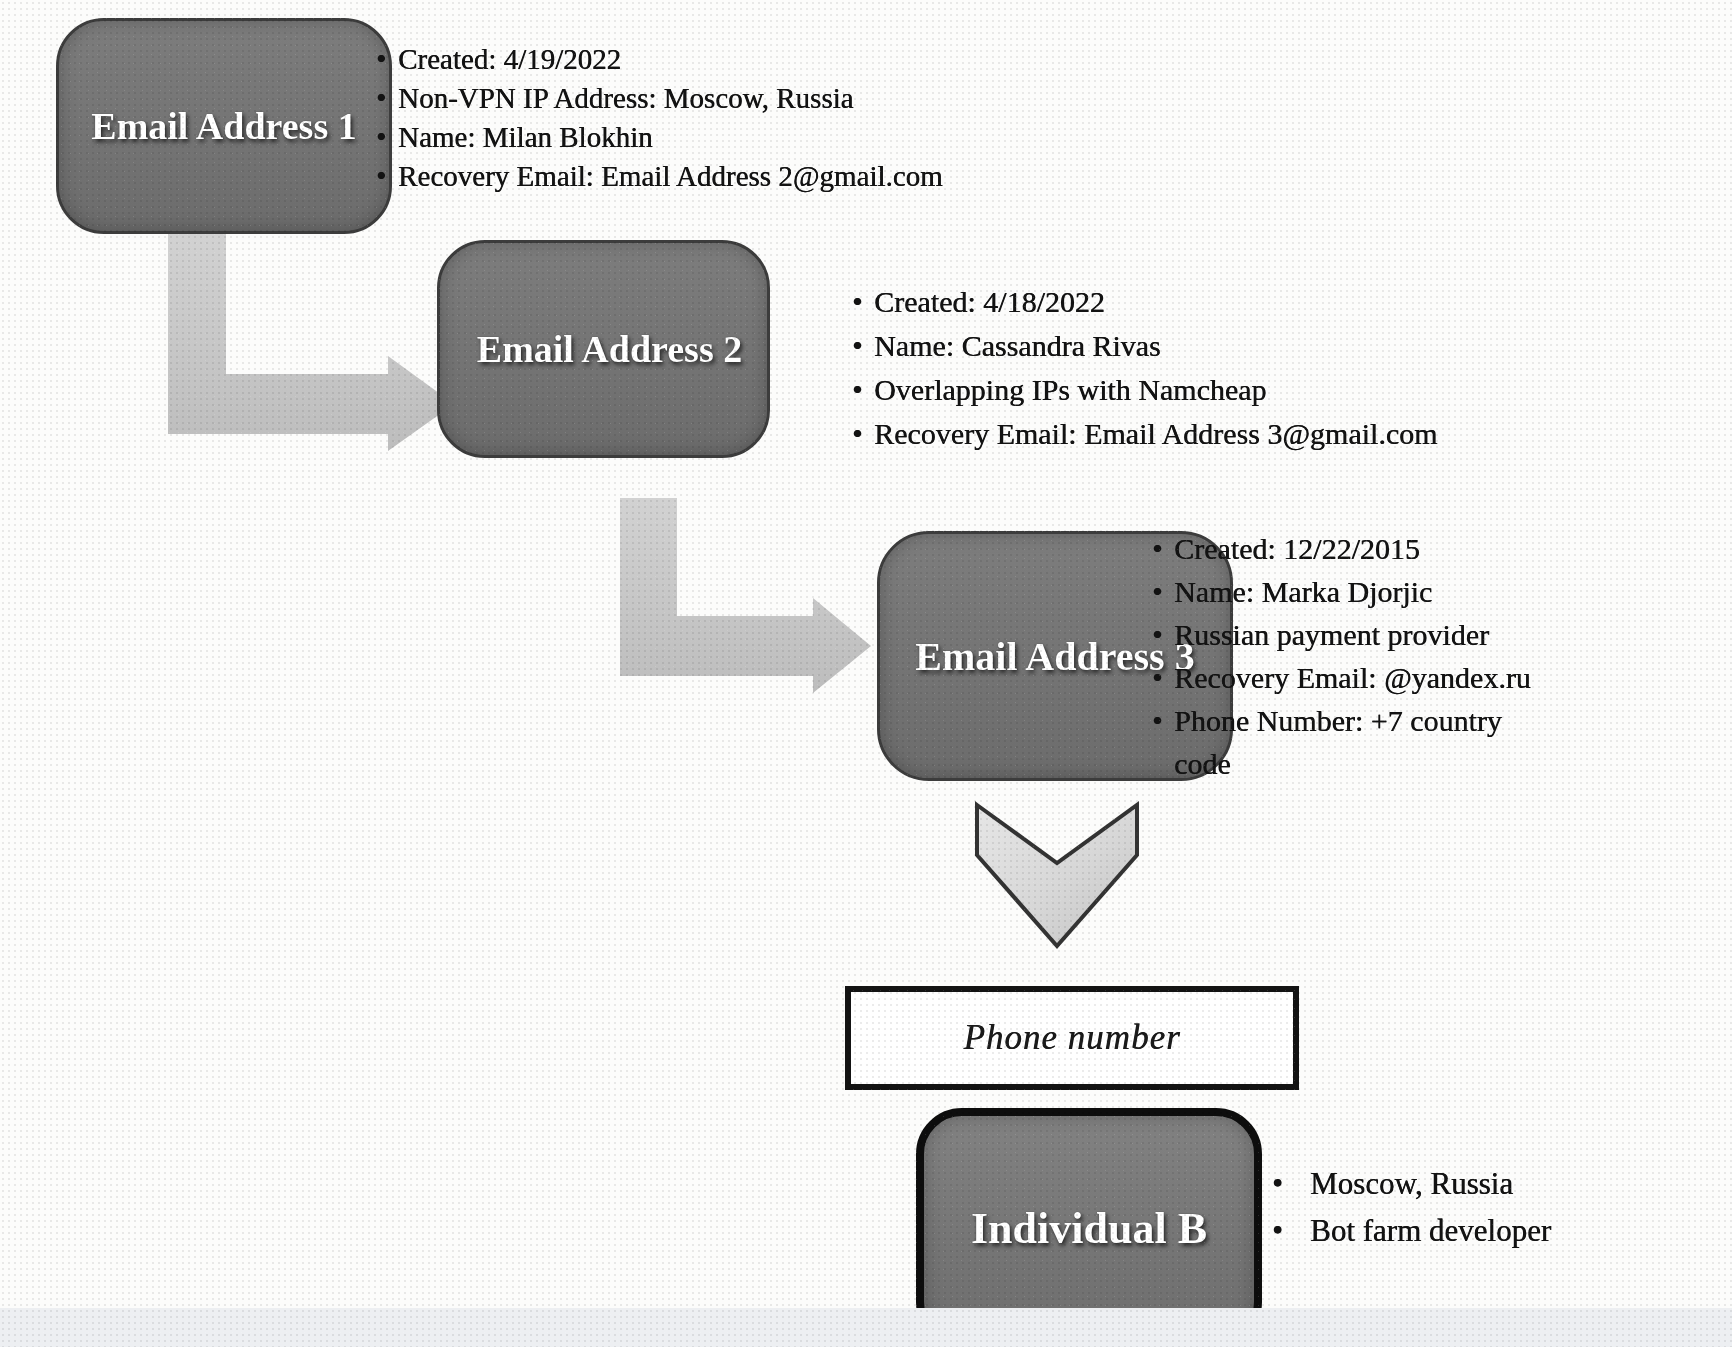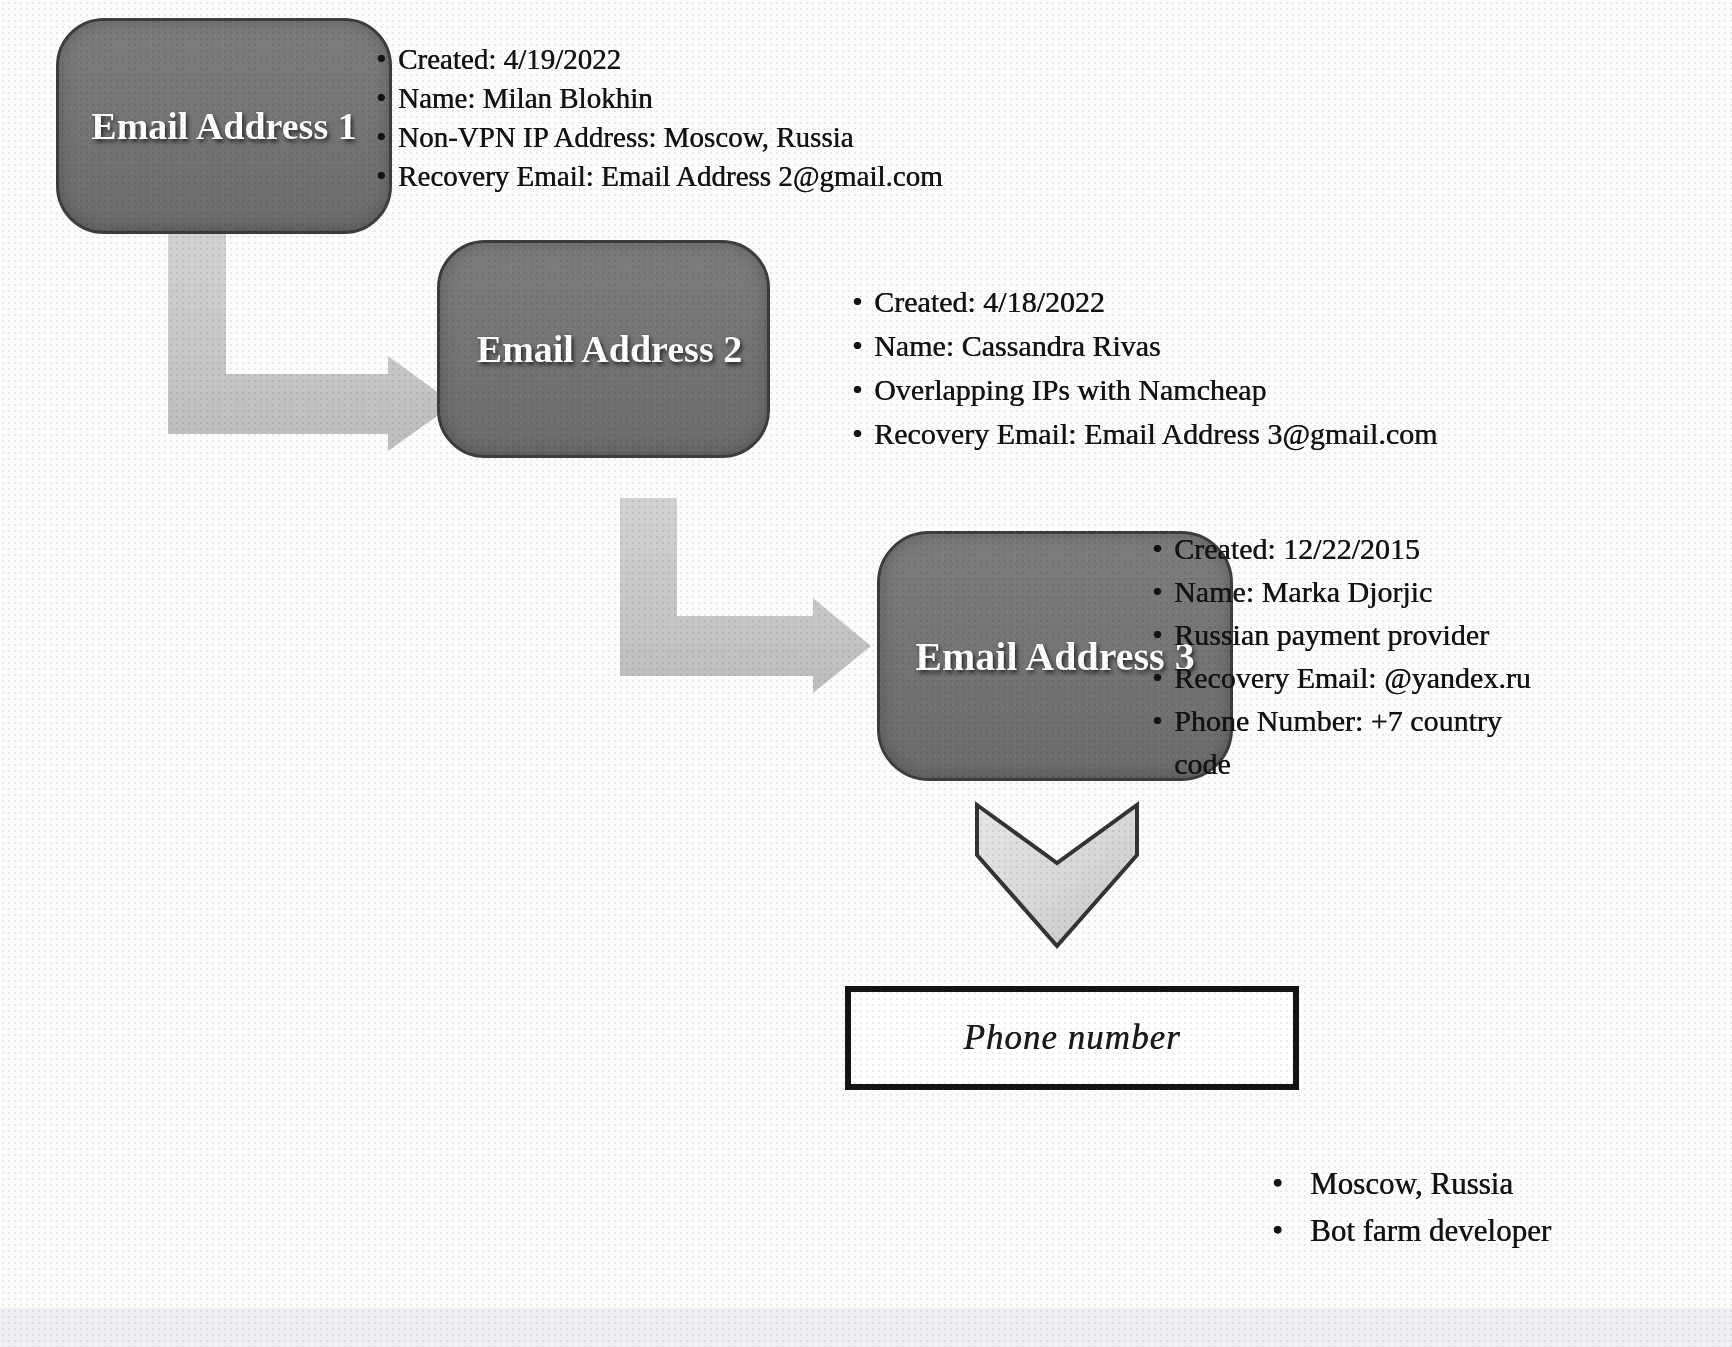--- a/index.html
+++ b/index.html
@@ -62,22 +62,22 @@
 </head>
 <body>
 
 <div id="page">
 
   <div class="node" id="node-email1">
     <span>Email Address 1</span>
   </div>
   <ul class="blist" id="list-email1">
     <li>Created: 4/19/2022</li>
+    <li>Non-VPN IP Address: Moscow, Russia</li>
     <li>Name: Milan Blokhin</li>
-    <li>Non-VPN IP Address: Moscow, Russia</li>
     <li>Recovery Email: Email Address 2@gmail.com</li>
   </ul>
 
   <svg class="connector" style="left:160px;top:234px;" width="300" height="222" viewBox="0 0 300 222">
     <defs>
       <linearGradient id="ag1" x1="0" y1="0" x2="0" y2="1">
         <stop offset="0" stop-color="#d2d2d2"></stop>
         <stop offset="1" stop-color="#bdbdbd"></stop>
       </linearGradient>
     </defs>
@@ -123,20 +123,23 @@
         <stop offset="1" stop-color="#c2c2c2"></stop>
       </linearGradient>
     </defs>
     <path d="M5,5 L85,63 L165,5 L165,55 L85,146 L5,55 Z" fill="url(#cg)" stroke="#333333" stroke-width="4" stroke-linejoin="miter"></path>
   </svg>
 
   <div id="node-phone">
     <span>Phone number</span>
   </div>
 
+  <div class="node" id="node-individual-b">
+    <span>Individual B</span>
+  </div>
   <ul class="blist" id="list-individual-b">
     <li>Moscow, Russia</li>
     <li>Bot farm developer</li>
   </ul>
 
   <div id="footer-bar"></div>
   <div id="noise"></div>
 </div>
 
 </body></html>

